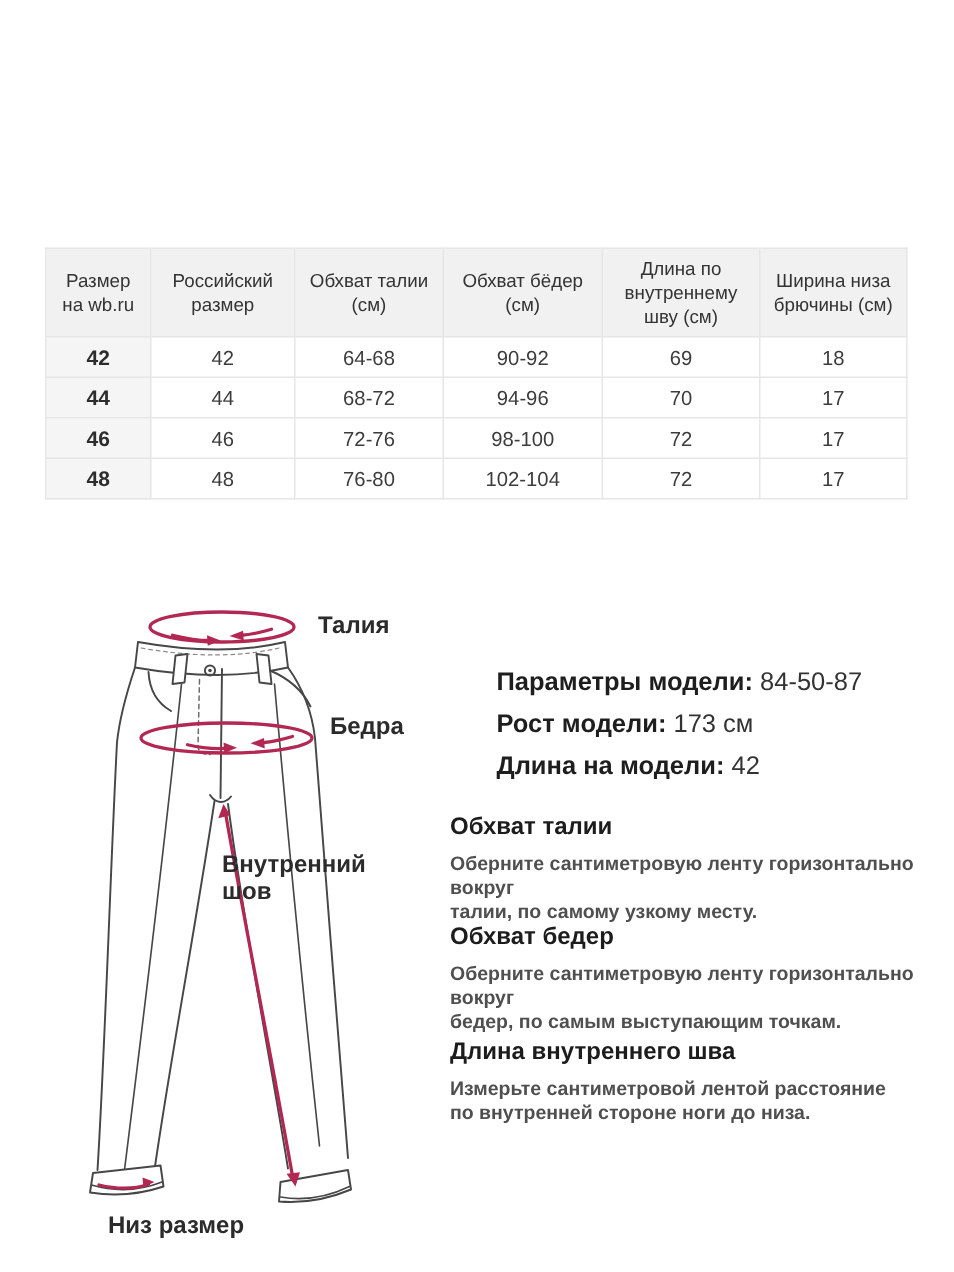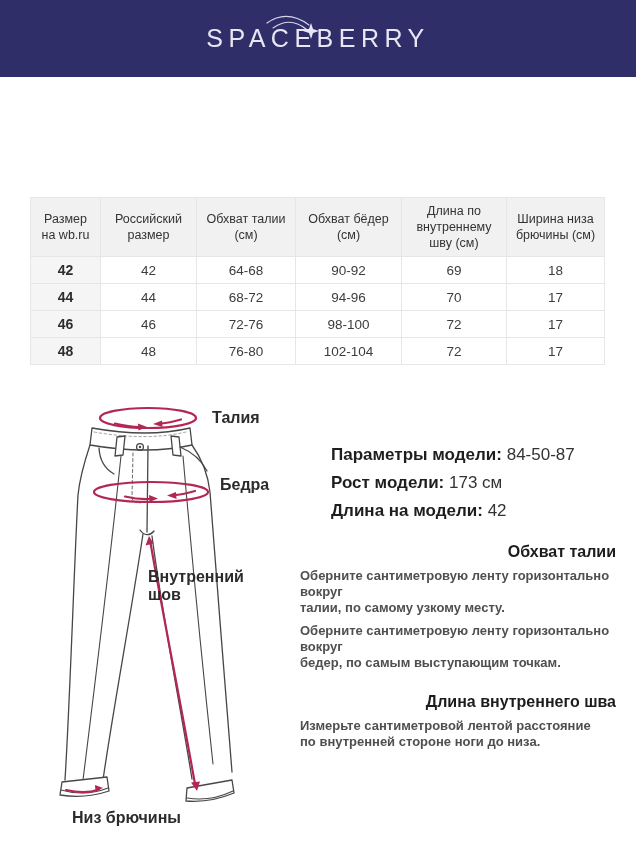--- a/index.html
+++ b/index.html
@@ -12,21 +12,21 @@
   .banner{position:absolute;left:0;top:0;width:636px;height:77px;background:#302e69;}
   .logo{
     position:absolute;left:0;top:24px;width:636px;text-align:center;
     font-family:"Liberation Sans",sans-serif;font-weight:400;
     font-size:25px;letter-spacing:5.5px;color:#e9e6f4;
   }
   .comet{position:absolute;left:263px;top:10px;width:64px;height:34px;}
   
   .size-table{
     position:absolute;left:30px;top:165px;width:574px;
-    border-collapse:collapse;table-layout:fixed;margin-top:32px;
+    border-collapse:collapse;table-layout:fixed;
   }
   .size-table th,.size-table td{
     border:1px solid #e6e6e6;text-align:center;vertical-align:middle;
     box-sizing:border-box;padding:2px 5px;
   }
   .size-table th{
     height:59px;background:#f1f1f1;font-weight:400;
     font-size:12.5px;line-height:1.28;color:#333;
   }
   .size-table td{height:27px;font-size:13.5px;color:#3c3c3c;background:#fff;}
@@ -38,40 +38,32 @@
   }
   .lbl-waist{left:212px;top:409px;}
   .lbl-hips{left:220px;top:476px;}
   .lbl-inseam{left:148px;top:568px;width:120px;}
   .lbl-hem{left:72px;top:809px;}
   
   .model-info{position:absolute;left:300px;top:441px;font-size:17px;line-height:28px;color:#333;}
   .model-info .lbl{font-weight:700;color:#1e1e1e;margin-left:31px;}
   .guide{position:absolute;left:300px;width:316px;}
   .g1{top:543px;} .g2{top:616px;} .g3{top:693px;}
-  .guide-title{font-size:16px;font-weight:700;color:#1c1c1c;text-align:right;}
+  .guide-title{font-size:16px;font-weight:700;color:#1c1c1c;}
   .guide-text{
     margin-top:7px;font-size:13px;line-height:16px;color:#4f4f4f;
     white-space:pre-line;
     font-weight:bold;
   }
 </style>
 </head>
 <body>
 
 <div id="page">
 
-  <div class="banner">
-    <svg class="comet" viewBox="0 0 64 34">
-      <path d="M4,13 Q24,-1 46,15" fill="none" stroke="#d9d5ec" stroke-width="1.2" stroke-linecap="round"></path>
-      <path d="M10,18 Q27,6 43,19" fill="none" stroke="#d9d5ec" stroke-width="1.1" stroke-linecap="round"></path>
-      <polygon points="48,13 50,19 56,21 50,23 48,29 46,23 40,21 46,19" fill="#e9e6f4"></polygon>
-    </svg>
-    <div class="logo">SPACEBERRY</div>
-  </div>
 
   <table class="size-table">
     <colgroup>
       <col style="width:70px">
         <col style="width:96px">
         <col style="width:99px">
       <col style="width:106px">
         <col style="width:105px">
         <col style="width:98px">
     </colgroup>
@@ -174,21 +166,21 @@
         <polygon points="132,95.5 141,92 141.5,99"></polygon>
         <polygon points="114,136 110.5,145.5 118.5,143.5"></polygon>
         <polygon points="162,391 156,382.5 165,381.5"></polygon>
         <polygon points="68,388 60,385 60.5,391.5"></polygon>
       </g>
     </svg>
   </div>
   <div class="diagram-label lbl-waist">Талия</div>
   <div class="diagram-label lbl-hips">Бедра</div>
   <div class="diagram-label lbl-inseam">Внутренний шов</div>
-  <div class="diagram-label lbl-hem">Низ брючины</div>
+  <div class="diagram-label lbl-hem">Низ размер</div>
 
   <div class="model-info">
     <div>
       <span class="lbl">Параметры модели:</span>
       <span>84-50-87</span>
     </div>
     <div>
       <span class="lbl">Рост модели:</span>
       <span>173 см</span>
     </div>
@@ -197,20 +189,21 @@
       <span>42</span>
     </div>
   </div>
 
   <div class="guide g1">
     <div class="guide-title">Обхват талии</div>
     <div class="guide-text">Оберните сантиметровую ленту горизонтально вокруг
 талии, по самому узкому месту.</div>
   </div>
   <div class="guide g2">
+    <div class="guide-title">Обхват бедер</div>
     <div class="guide-text">Оберните сантиметровую ленту горизонтально вокруг
 бедер, по самым выступающим точкам.</div>
   </div>
   <div class="guide g3">
     <div class="guide-title">Длина внутреннего шва</div>
     <div class="guide-text">Измерьте сантиметровой лентой расстояние
 по внутренней стороне ноги до низа.</div>
   </div>
 
 </div>

